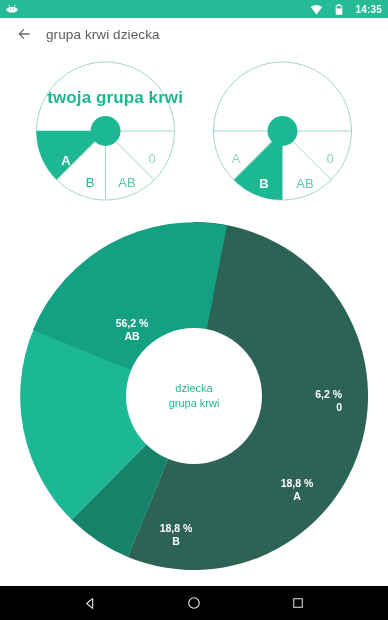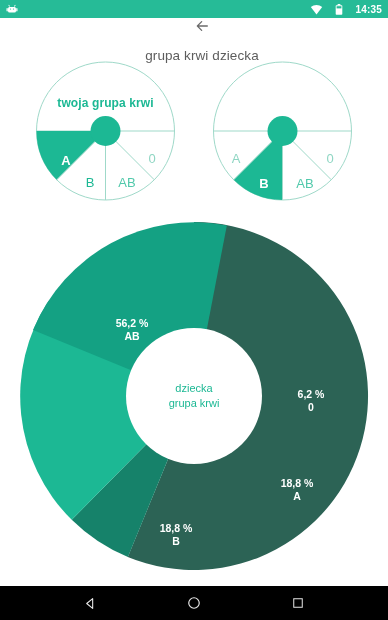--- a/index.html
+++ b/index.html
@@ -21,35 +21,34 @@
   .sb-left { display:flex; align-items:center; gap:4px; }
   .sb-right { display:flex; align-items:center; gap:12px; }
   .sb-time { color:#ffffff; font-size:10px; font-weight:bold; letter-spacing:0.2px; }
   .ic { display:block; }
 
   
   .toolbar {
     position:absolute; left:0; top:18px; width:388px; height:32px;
     background:#ffffff; display:flex; align-items:center; gap:14px;
     padding-left:16px;
-    flex-direction:column;
   }
   .back-arrow { width:16px; height:16px; flex:0 0 auto; }
   .toolbar-title { font-size:13.5px; color:#5d5d5d; letter-spacing:0.1px; }
 
   
   .selector-row {
     position:absolute; left:0; top:52px; width:388px; height:165px;
     display:flex; justify-content:center; gap:22px;
   }
   .selector { position:relative; width:155px; height:158px; }
   .selector svg { display:block; }
   .sel-title {
-    position:absolute; left:0; right:0; top:44px;
-    text-align:center; font-size:12px; font-weight:bold; color:#1cb894;
+    position:absolute; left:0; right:0; top:36px;
+    text-align:right; font-size:17px; font-weight:bold; color:#1cb894;
     letter-spacing:0.1px;
   }
 
   
   .donut-wrap {
     position:absolute; left:0; top:218px; width:388px; height:368px;
     display:flex; align-items:flex-start; justify-content:center;
   }
   .donut { position:relative; width:356px; height:356px; }
   .donut svg { display:block; }
@@ -177,21 +176,21 @@
       <div class="center-label">
         <div>dziecka</div>
         <div>grupa krwi</div>
       </div>
 
       <div class="slice-label" style="left:78px; top:70px; width:76px;">
         <div>56,2 %</div>
         <div>AB</div>
       </div>
 
-      <div class="slice-label" style="left:264px; top:141px; width:62px;">
+      <div class="slice-label" style="left:264px; top:141px; width:62px;text-align:right;">
         <div>6,2 %</div>
         <div>0</div>
       </div>
 
       <div class="slice-label" style="left:243px; top:230px; width:76px;">
         <div>18,8 %</div>
         <div>A</div>
       </div>
 
       <div class="slice-label" style="left:122px; top:275px; width:76px;">

